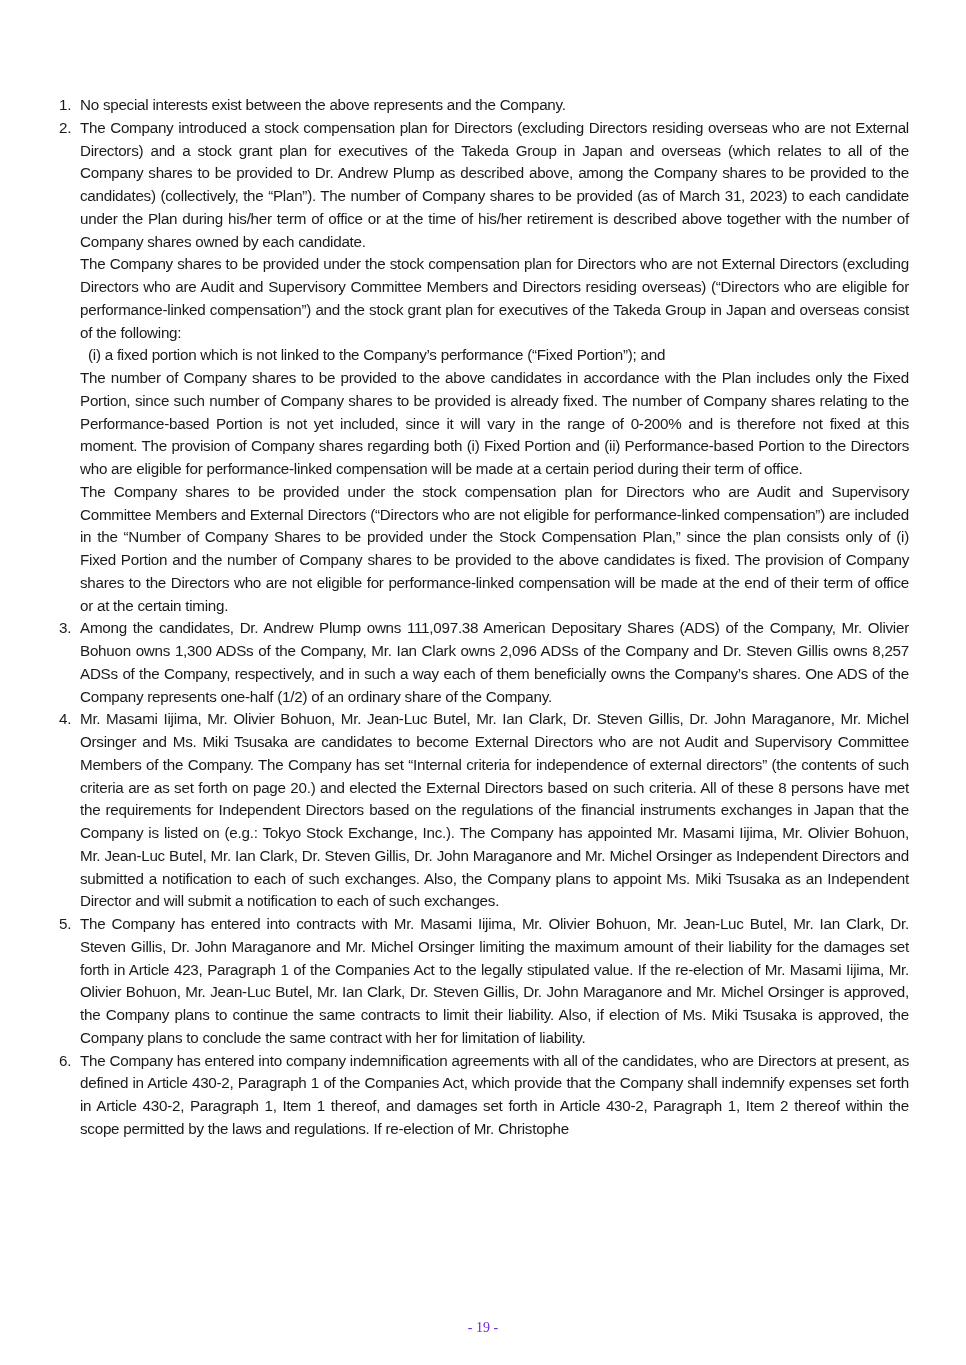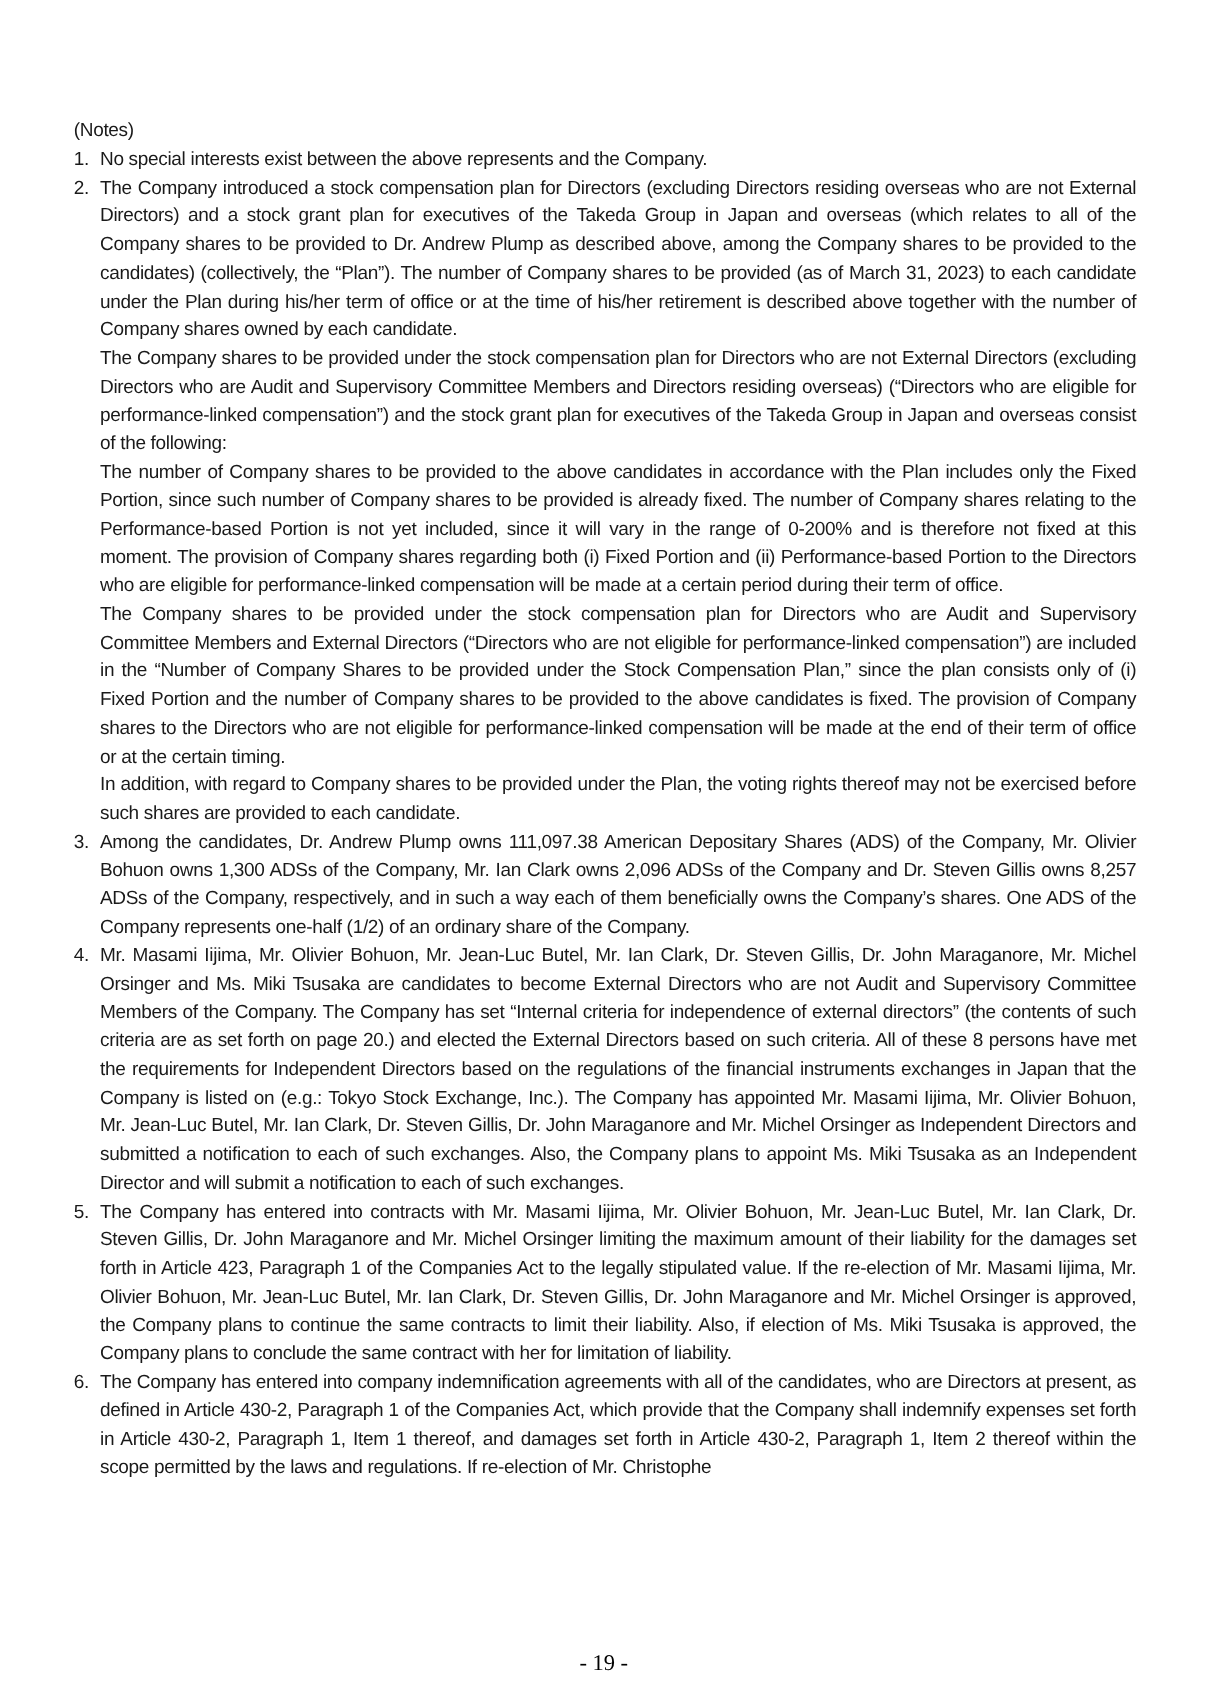--- a/index.html
+++ b/index.html
@@ -20,41 +20,40 @@
   ol.notes > li { position: relative; padding-left: 21px; margin: 0; }
   .num { position: absolute; left: 0; top: 0; }
   .para { margin: 0; text-align: justify; }
   .sub { margin: 0; padding-left: 8px; }
   .footer {
     position: absolute;
     left: 0; right: 0;
     top: 1320px;
     text-align: center;
     font-family: "Liberation Serif", serif;
-    font-size: 18px;
-    color: #000000;
+    font-size: 14px;
+    color: #6d28d9;
   }
 </style>
 </head>
 <body>
 
 <div class="page">
-  <p class="notes-heading">(Notes)</p>
   <ol class="notes">
     <li>
       <span class="num">1.</span>
       <p class="para">No special interests exist between the above represents and the Company.</p>
     </li>
     <li>
       <span class="num">2.</span>
       <p class="para">The Company introduced a stock compensation plan for Directors (excluding Directors residing overseas who are not External Directors) and a stock grant plan for executives of the Takeda Group in Japan and overseas (which relates to all of the Company shares to be provided to Dr. Andrew Plump as described above, among the Company shares to be provided to the candidates) (collectively, the “Plan”). The number of Company shares to be provided (as of March 31, 2023) to each candidate under the Plan during his/her term of office or at the time of his/her retirement is described above together with the number of Company shares owned by each candidate.</p>
       <p class="para">The Company shares to be provided under the stock compensation plan for Directors who are not External Directors (excluding Directors who are Audit and Supervisory Committee Members and Directors residing overseas) (“Directors who are eligible for performance-linked compensation”) and the stock grant plan for executives of the Takeda Group in Japan and overseas consist of the following:</p>
+      <p class="sub">(i)  a fixed portion which is not linked to the Company’s performance (“Fixed Portion”); and</p>
       <p class="para">The number of Company shares to be provided to the above candidates in accordance with the Plan includes only the Fixed Portion, since such number of Company shares to be provided is already fixed. The number of Company shares relating to the Performance-based Portion is not yet included, since it will vary in the range of 0-200% and is therefore not fixed at this moment. The provision of Company shares regarding both (i) Fixed Portion and (ii) Performance-based Portion to the Directors who are eligible for performance-linked compensation will be made at a certain period during their term of office.</p>
       <p class="para">The Company shares to be provided under the stock compensation plan for Directors who are Audit and Supervisory Committee Members and External Directors (“Directors who are not eligible for performance-linked compensation”) are included in the “Number of Company Shares to be provided under the Stock Compensation Plan,” since the plan consists only of (i) Fixed Portion and the number of Company shares to be provided to the above candidates is fixed. The provision of Company shares to the Directors who are not eligible for performance-linked compensation will be made at the end of their term of office or at the certain timing.</p>
-      <p class="para">In addition, with regard to Company shares to be provided under the Plan, the voting rights thereof may not be exercised before such shares are provided to each candidate.</p>
     </li>
     <li>
       <span class="num">3.</span>
       <p class="para">Among the candidates, Dr. Andrew Plump owns 111,097.38 American Depositary Shares (ADS) of the Company, Mr. Olivier Bohuon owns 1,300 ADSs of the Company, Mr. Ian Clark owns 2,096 ADSs of the Company and Dr. Steven Gillis owns 8,257 ADSs of the Company, respectively, and in such a way each of them beneficially owns the Company’s shares. One ADS of the Company represents one-half (1/2) of an ordinary share of the Company.</p>
     </li>
     <li>
       <span class="num">4.</span>
       <p class="para">Mr. Masami Iijima, Mr. Olivier Bohuon, Mr. Jean-Luc Butel, Mr. Ian Clark, Dr. Steven Gillis, Dr. John Maraganore, Mr. Michel Orsinger and Ms. Miki Tsusaka are candidates to become External Directors who are not Audit and Supervisory Committee Members of the Company.  The Company has set “Internal criteria for independence of external directors” (the contents of such criteria are as set forth on page 20.) and elected the External Directors based on such criteria. All of these 8 persons have met the requirements for Independent Directors based on the regulations of the financial instruments exchanges in Japan that the Company is listed on (e.g.: Tokyo Stock Exchange, Inc.). The Company has appointed Mr. Masami Iijima, Mr. Olivier Bohuon, Mr. Jean-Luc Butel, Mr. Ian Clark, Dr. Steven Gillis, Dr. John Maraganore and Mr. Michel Orsinger as Independent Directors and submitted a notification to each of such exchanges. Also, the Company plans to appoint Ms. Miki Tsusaka as an Independent Director and will submit a notification to each of such exchanges.</p>
     </li>
     <li>

